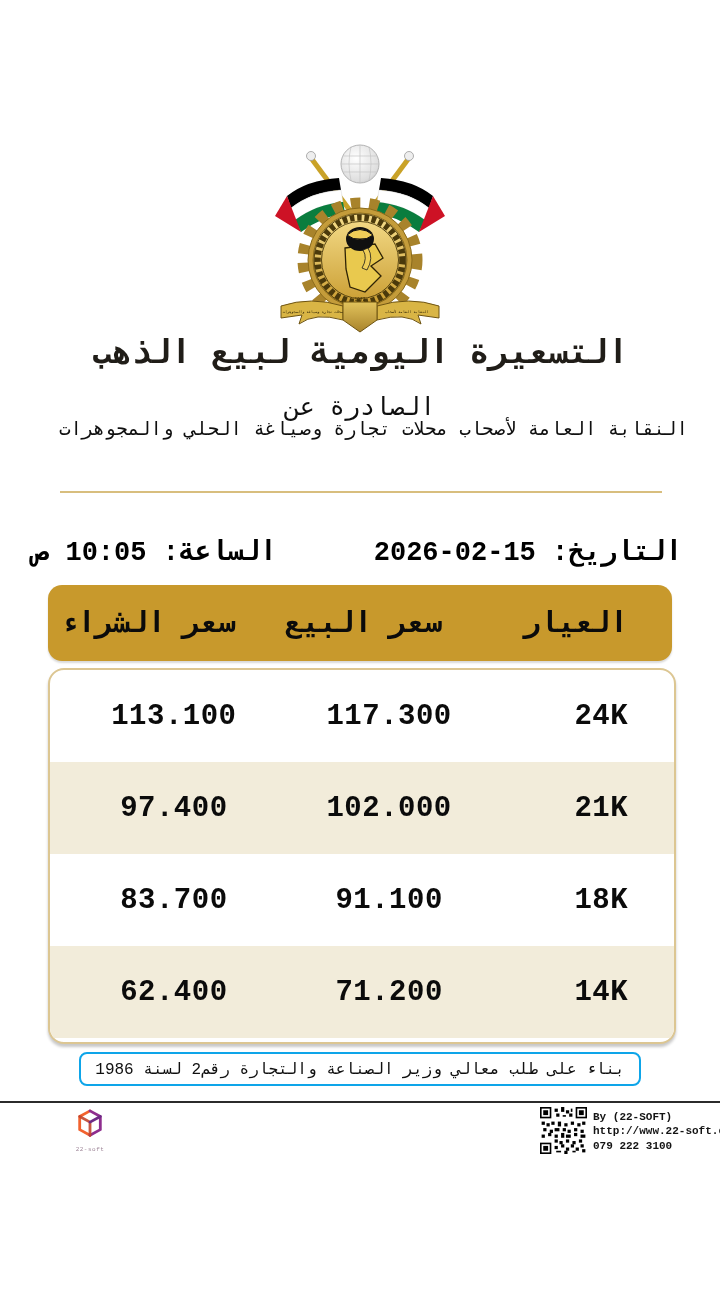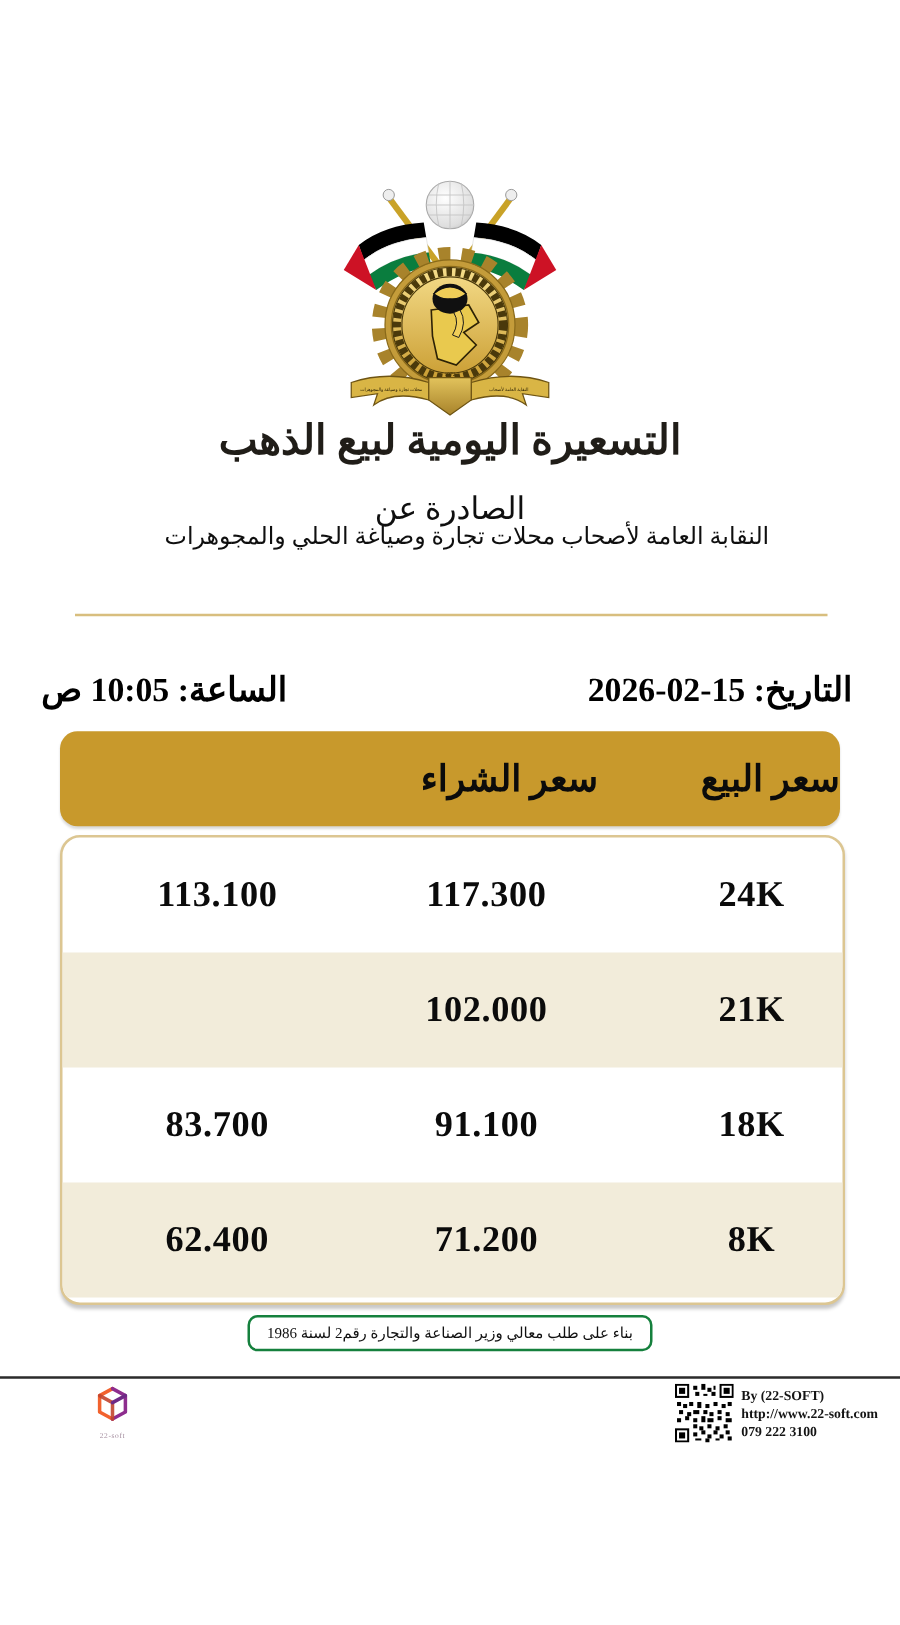--- a/index.html
+++ b/index.html
@@ -1,19 +1,19 @@
 <!DOCTYPE html>
 <html lang="ar"><head>
 <meta charset="utf-8">
 <style>
   html,body{margin:0;padding:0;background:#fff;}
   .page{
     position:relative;width:720px;height:1266px;margin:0 auto;
     background:#ffffff;overflow:hidden;
-    font-family:Liberation Serif, serif;color:#111;
+    font-family:Liberation Mono, monospace;color:#111;
   }
   
   .emblem{position:absolute;top:136px;left:50%;transform:translateX(-50%);width:172px;height:200px;}
   
   .title{
     position:absolute;top:332px;left:0;right:0;text-align:center;
     font-size:33px;font-weight:700;color:#201d18;letter-spacing:0;
   }
   .sub{position:absolute;left:0;right:0;text-align:center;color:#0f0f0f;}
   .sub1{top:392px;font-size:25px;font-weight:500;text-align:center;}
@@ -28,37 +28,37 @@
   }
   .meta-item{white-space:nowrap;margin-top:33px;}
   
   .thead{
     position:absolute;top:585px;left:48px;width:624px;height:76px;
     background:#c8992c;border-radius:14px;
     display:grid;grid-template-columns:31% 37% 32%;align-items:center;
     font-size:29px;font-weight:700;color:#0b0b0b;
     box-shadow:0 2px 2px rgba(0,0,0,.15);
   }
-  .th{text-align:right;}
+  .th{text-align:center;}
   .tbody{
     position:absolute;top:668px;left:48px;width:624px;height:372px;
     border:2px solid #dcc692;border-radius:16px;overflow:hidden;
     background:#fff;box-shadow:0 3px 3px rgba(0,0,0,.22);
   }
   .trow{
     display:grid;grid-template-columns:31% 37% 32%;align-items:center;
     height:92px;font-size:29px;font-weight:700;color:#0b0b0b;
   }
   .trow.alt{background:#f2ecda;}
   .td{text-align:center;letter-spacing:.5px;margin-left:48px;}
   
   .footnote-wrap{position:absolute;top:1052px;left:0;right:0;text-align:center;}
   .footnote{
-    display:inline-block;border:2px solid #15803d;border-radius:8px;
-    padding:5px 14px;font-size:12px;font-weight:500;color:#101010;direction:rtl;
+    display:inline-block;border:2px solid #0ea5e9;border-radius:8px;
+    padding:5px 14px;font-size:16px;font-weight:500;color:#101010;direction:rtl;
   }
   .divider{position:absolute;top:1101px;left:0;right:0;height:2px;background:#2b2b2b;}
   
   .footer-left{position:absolute;top:1108px;left:58px;width:64px;text-align:center;}
   .footer-left .caption{font-size:6px;color:#a0889a;letter-spacing:.5px;margin-top:1px;}
   .qr{position:absolute;top:1107px;left:540px;width:47px;height:47px;}
   .qr-text{
     position:absolute;top:1110px;left:593px;
     font-size:11px;font-weight:700;color:#141414;line-height:1.3;white-space:nowrap;
   }
@@ -155,41 +155,43 @@
       <span>التاريخ:</span>
       <span>15-02-2026</span>
     </div>
     <div class="meta-item">
       <span>الساعة:</span>
       <span>10:05 ص</span>
     </div>
   </div>
 
   <div class="thead" dir="rtl">
+    <div class="th">العيار</div>
     <div class="th">سعر البيع</div>
     <div class="th">سعر الشراء</div>
   </div>
 
   <div class="tbody" dir="rtl">
     <div class="trow">
       <div class="td">24K</div>
       <div class="td">117.300</div>
       <div class="td">113.100</div>
     </div>
     <div class="trow alt">
       <div class="td">21K</div>
       <div class="td">102.000</div>
+      <div class="td">97.400</div>
     </div>
     <div class="trow">
       <div class="td">18K</div>
       <div class="td">91.100</div>
       <div class="td">83.700</div>
     </div>
     <div class="trow alt">
-      <div class="td">8K</div>
+      <div class="td">14K</div>
       <div class="td">71.200</div>
       <div class="td">62.400</div>
     </div>
   </div>
 
   <div class="footnote-wrap">
     <span class="footnote">بناء على طلب معالي وزير الصناعة والتجارة رقم2 لسنة 1986</span>
   </div>
 
   <div class="divider"></div>

